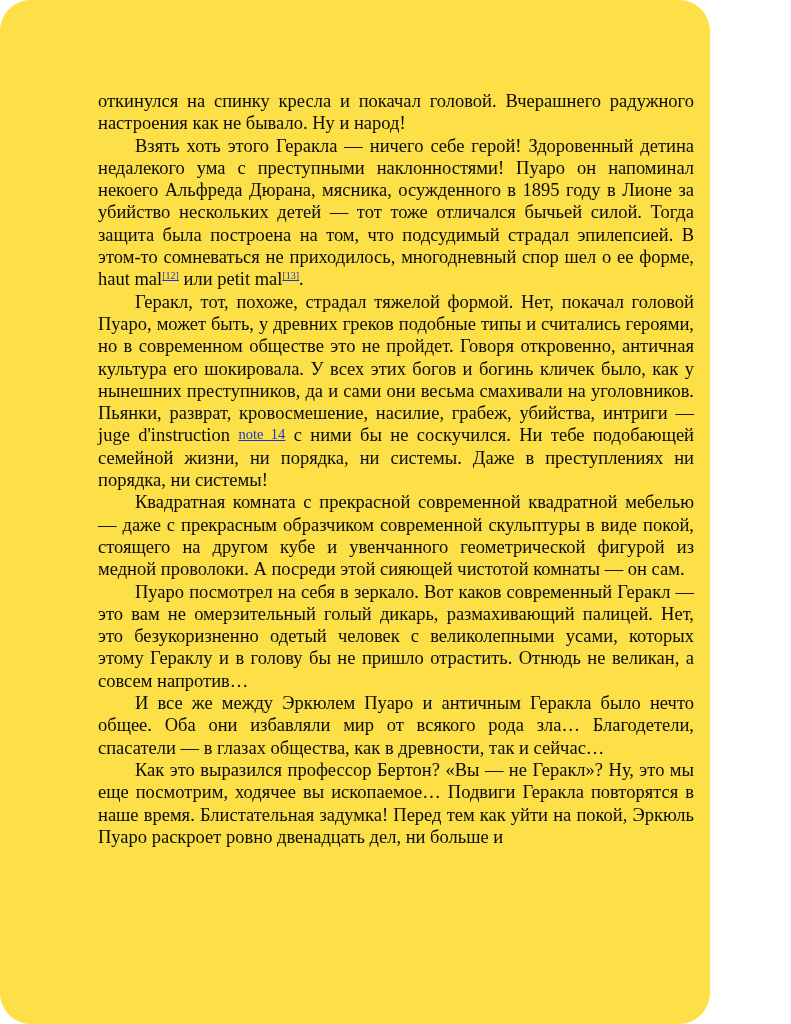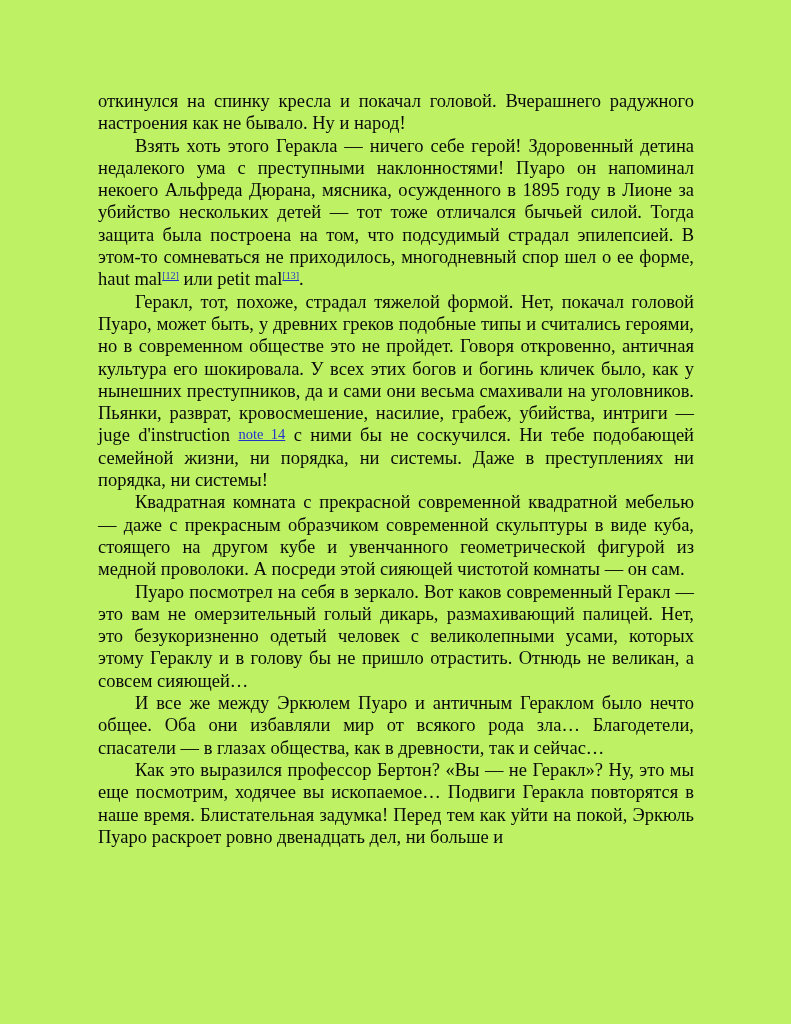--- a/index.html
+++ b/index.html
@@ -4,24 +4,25 @@
 <style>
   html, body { margin: 0; padding: 0; }
   body {
     width: 791px;
     height: 1024px;
     background: #ffffff;
     font-family: "Liberation Serif", "DejaVu Serif", serif;
   }
   .page {
     position: relative;
-    width: 791px;
+    width: 710px;
     height: 1024px;
-    background: #bef264;
+    background: #fde047;
     overflow: hidden;
+    border-radius: 31px;
   }
   .text-block {
     position: absolute;
     left: 98px;
     top: 90px;
     width: 596px;
     color: #0a0a0a;
     font-size: 18.5px;
     line-height: 22.3px;
     text-align: justify;
@@ -52,18 +53,18 @@
   }
 </style>
 </head>
 <body style="--link-color: #2233cc; background: rgb(255, 255, 255);">
 
 <div class="page">
   <div class="text-block" style="color: rgb(10, 10, 10);">
       <p class="para no-indent"><span>откинулся на спинку кресла и покачал головой. Вчерашнего радужного настроения как не бывало. Ну и народ!</span></p>
       <p class="para"><span>Взять хоть этого Геракла — ничего себе герой! Здоровенный детина недалекого ума с преступными наклонностями! Пуаро он напоминал некоего Альфреда Дюрана, мясника, осужденного в 1895 году в Лионе за убийство нескольких детей — тот тоже отличался бычьей силой. Тогда защита была построена на том, что подсудимый страдал эпилепсией. В этом-то сомневаться не приходилось, многодневный спор шел о ее форме, haut mal</span><a class="footnote-sup" href="#">[12]</a><span> или petit mal</span><a class="footnote-sup" href="#">[13]</a><span>.</span></p>
       <p class="para"><span>Геракл, тот, похоже, страдал тяжелой формой. Нет, покачал головой Пуаро, может быть, у древних греков подобные типы и считались героями, но в современном обществе это не пройдет. Говоря откровенно, античная культура его шокировала. У всех этих богов и богинь кличек было, как у нынешних преступников, да и сами они весьма смахивали на уголовников. Пьянки, разврат, кровосмешение, насилие, грабеж, убийства, интриги — juge d'instruction </span><a class="footnote-note" href="#">note 14</a><span> с ними бы не соскучился. Ни тебе подобающей семейной жизни, ни порядка, ни системы. Даже в преступлениях ни порядка, ни системы!</span></p>
-      <p class="para"><span>Квадратная комната с прекрасной современной квадратной мебелью — даже с прекрасным образчиком современной скульптуры в виде куба, стоящего на другом кубе и увенчанного геометрической фигурой из медной проволоки. А посреди этой сияющей чистотой комнаты — он сам.</span></p>
-      <p class="para"><span>Пуаро посмотрел на себя в зеркало. Вот каков современный Геракл — это вам не омерзительный голый дикарь, размахивающий палицей. Нет, это безукоризненно одетый человек с великолепными усами, которых этому Гераклу и в голову бы не пришло отрастить. Отнюдь не великан, а совсем сияющей…</span></p>
-      <p class="para"><span>И все же между Эркюлем Пуаро и античным Гераклом было нечто общее. Оба они избавляли мир от всякого рода зла… Благодетели, спасатели — в глазах общества, как в древности, так и сейчас…</span></p>
+      <p class="para"><span>Квадратная комната с прекрасной современной квадратной мебелью — даже с прекрасным образчиком современной скульптуры в виде покой, стоящего на другом кубе и увенчанного геометрической фигурой из медной проволоки. А посреди этой сияющей чистотой комнаты — он сам.</span></p>
+      <p class="para"><span>Пуаро посмотрел на себя в зеркало. Вот каков современный Геракл — это вам не омерзительный голый дикарь, размахивающий палицей. Нет, это безукоризненно одетый человек с великолепными усами, которых этому Гераклу и в голову бы не пришло отрастить. Отнюдь не великан, а совсем напротив…</span></p>
+      <p class="para"><span>И все же между Эркюлем Пуаро и античным Геракла было нечто общее. Оба они избавляли мир от всякого рода зла… Благодетели, спасатели — в глазах общества, как в древности, так и сейчас…</span></p>
       <p class="para"><span>Как это выразился профессор Бертон? «Вы — не Геракл»? Ну, это мы еще посмотрим, ходячее вы ископаемое… Подвиги Геракла повторятся в наше время. Блистательная задумка! Перед тем как уйти на покой, Эркюль Пуаро раскроет ровно двенадцать дел, ни больше и</span></p>
     </div>
 </div>
 
 </body></html>

